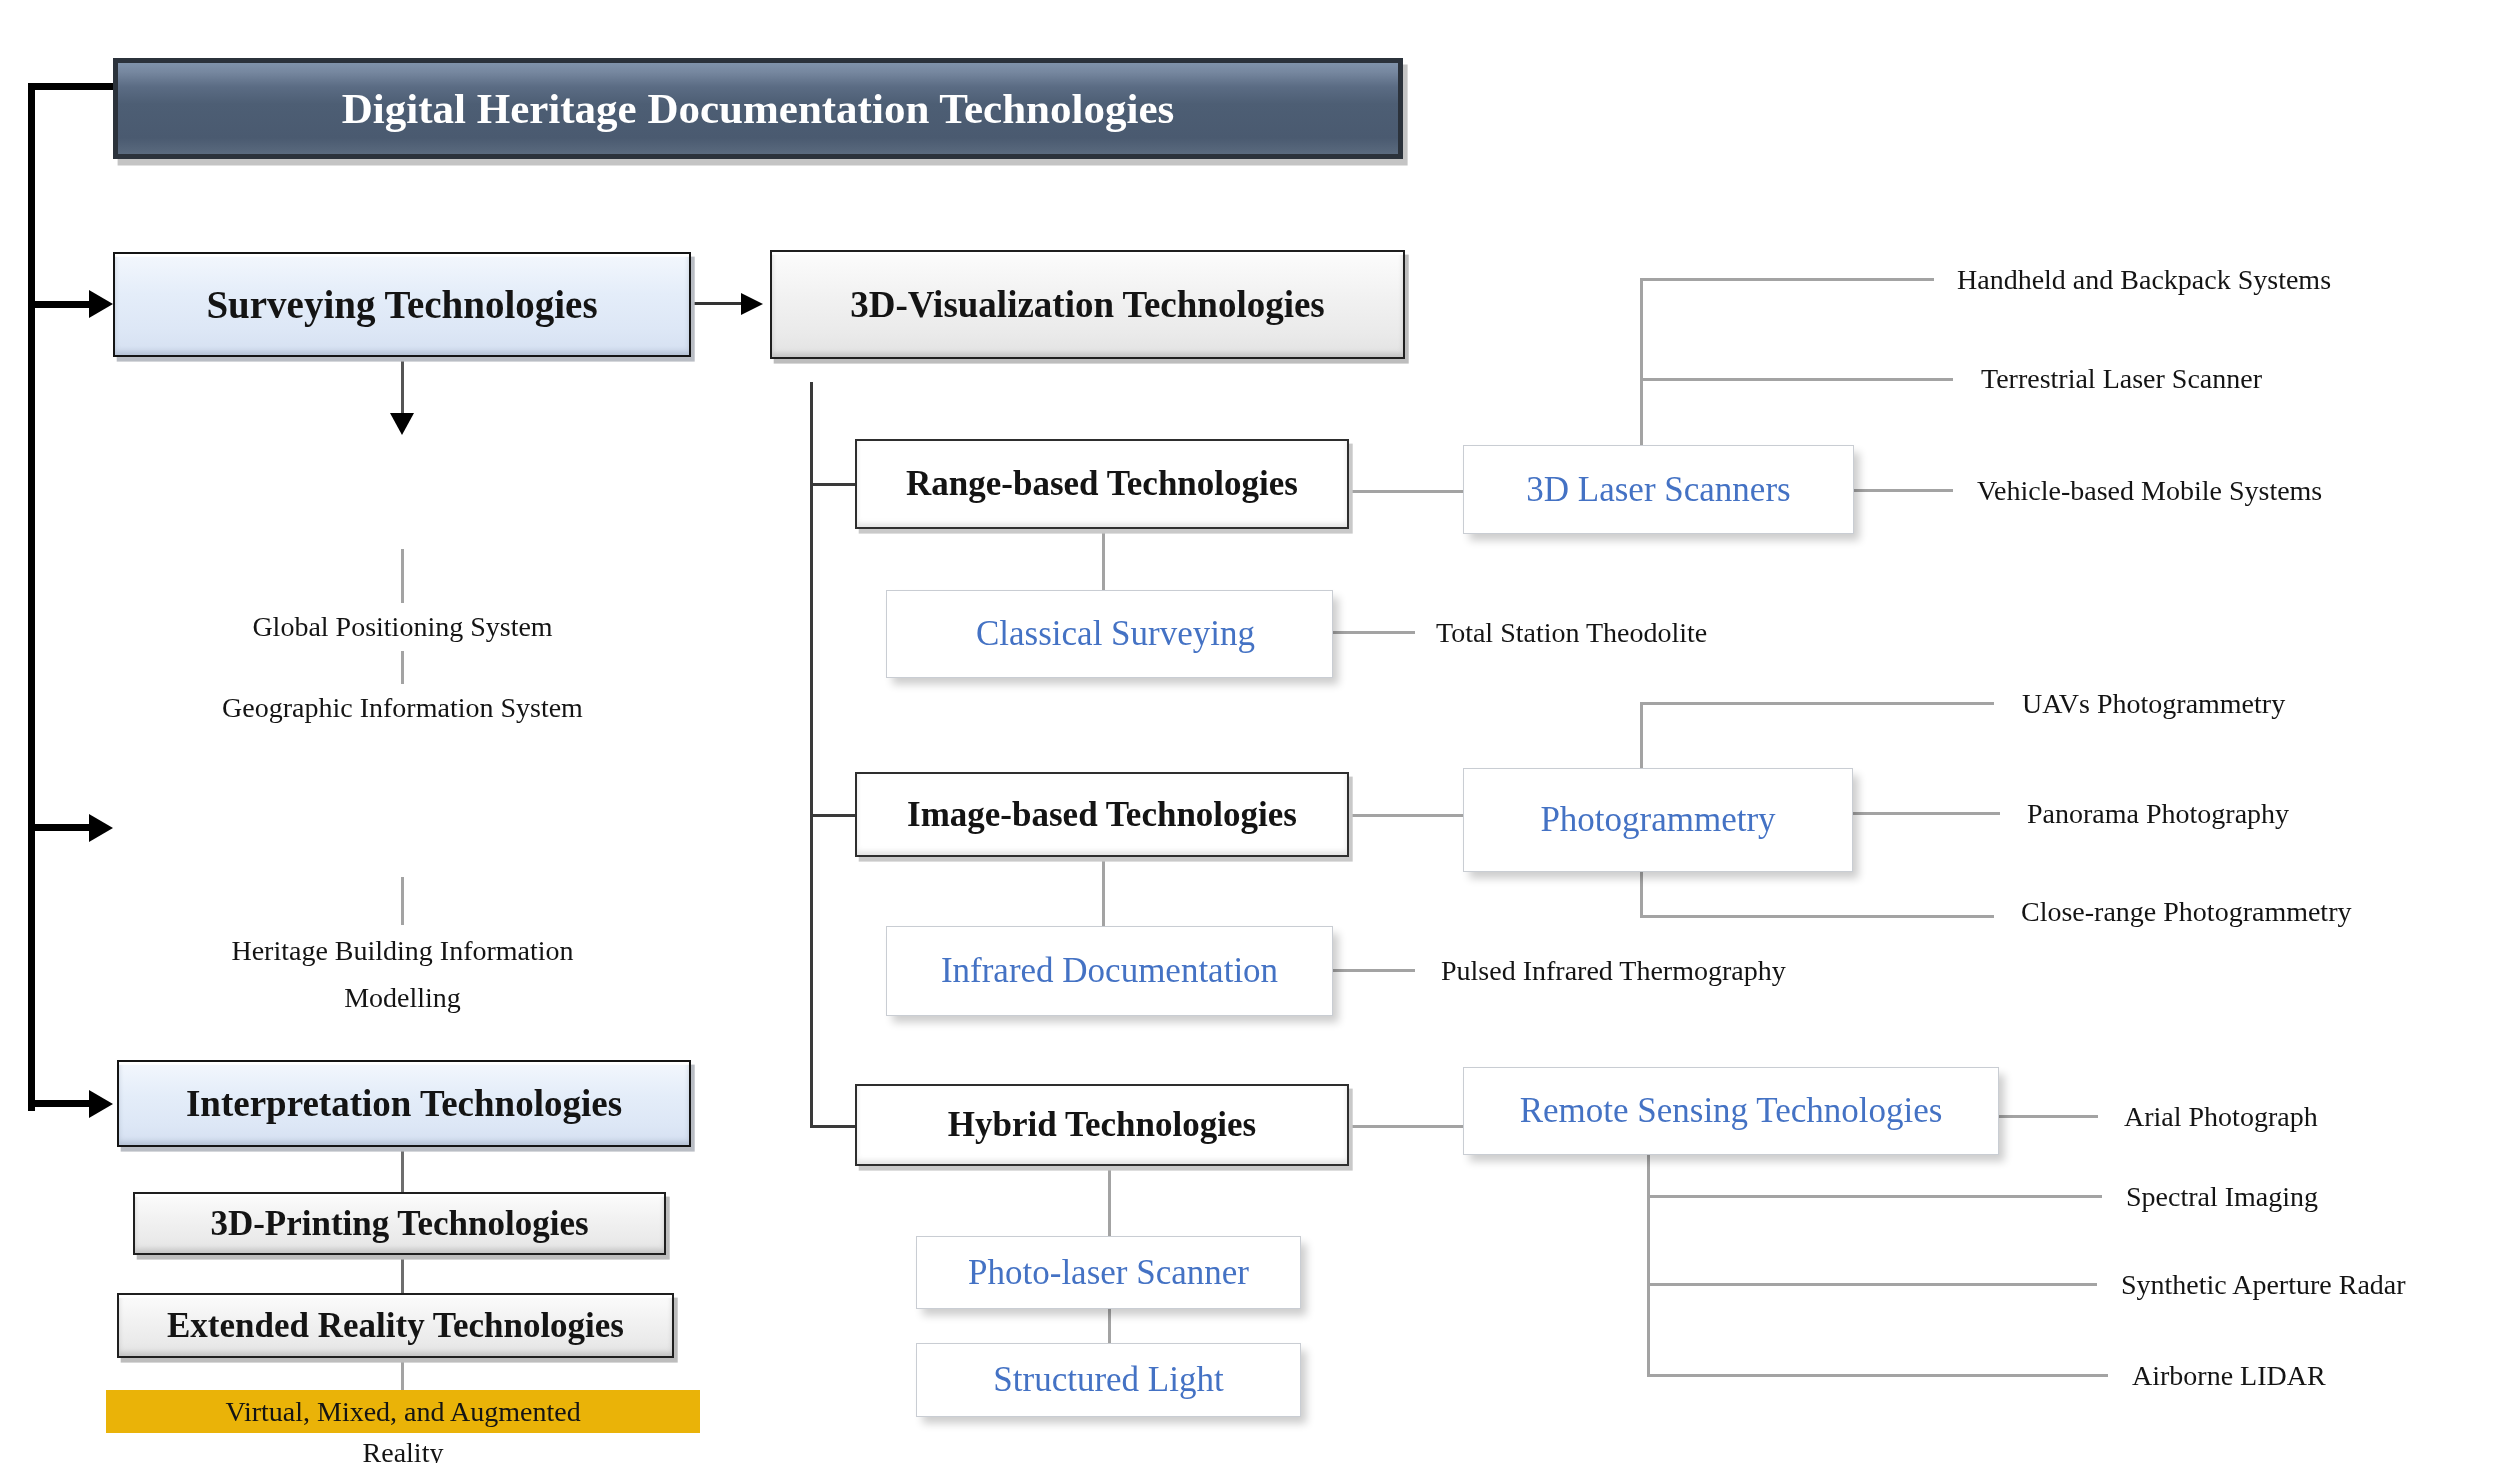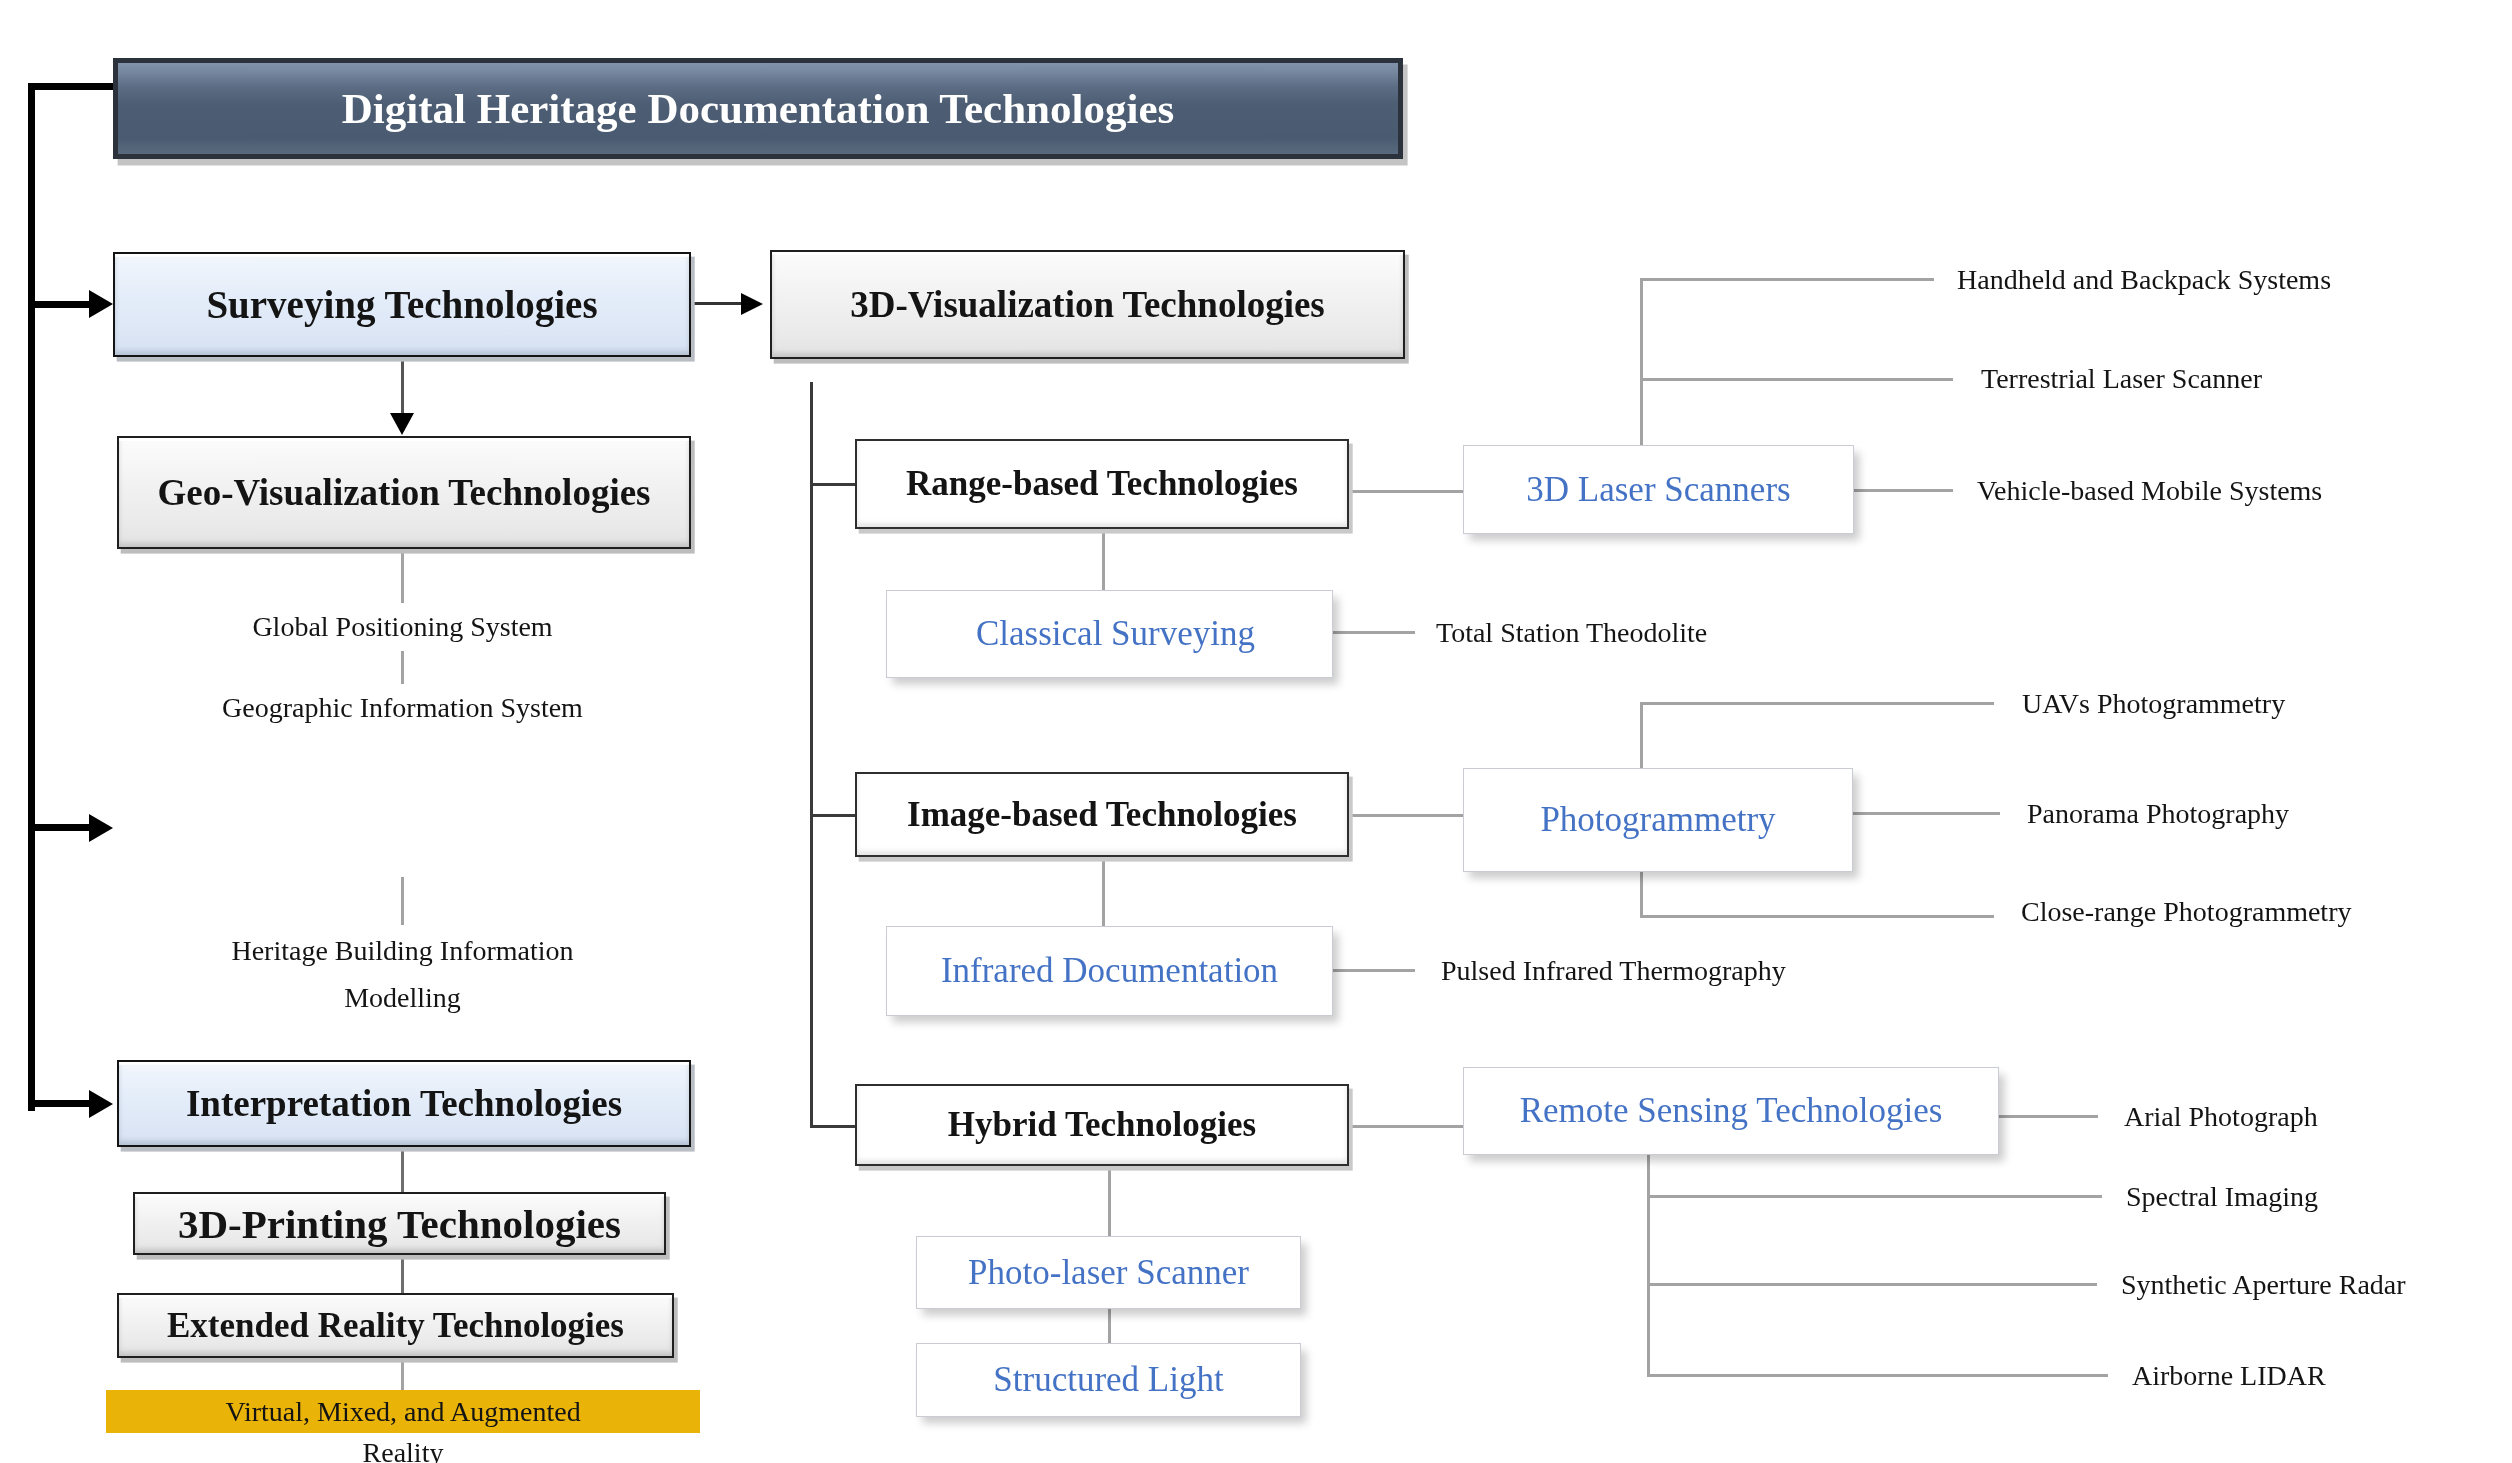--- a/index.html
+++ b/index.html
@@ -129,36 +129,33 @@
   <div class="h" style="left:1647px;top:1374px;width:461px;"></div>
 
   <div class="box box-title" style="left:113px;top:20.4px;width:1290px;height:101px;margin-top:38px;">
     <span>Digital Heritage Documentation Technologies</span>
   </div>
 
   <div class="box box-blue" style="left:113px;top:252px;width:578px;height:105px;">
     <span>Surveying Technologies</span>
   </div>
 
-  <div class="box box-gray" style="left:117px;top:436px;width:574px;height:113px;">
-    <span>Geo-Visualization Technologies</span>
-  </div>
 
   <div class="lbl lbl-c" style="left:115px;top:603px;width:575px;height:48px;line-height:48px;background:#ffffff;">Global Positioning System</div>
   <div class="lbl lbl-c" style="left:115px;top:684px;width:575px;height:48px;line-height:48px;background:#ffffff;">Geographic Information System</div>
 
 
   <div class="lbl lbl-c" style="left:115px;top:928px;width:575px;height:45px;line-height:45px;background:#ffffff;">Heritage Building Information</div>
   <div class="lbl lbl-c" style="left:115px;top:975px;width:575px;height:45px;line-height:45px;">Modelling</div>
 
   <div class="box box-blue" style="left:117px;top:1060px;width:574px;height:87px;font-size:37px;">
     <span>Interpretation Technologies</span>
   </div>
 
-  <div class="box box-gray" style="left:133px;top:1192px;width:533px;height:63px;font-size:41px;">
+  <div class="box box-gray" style="left:133px;top:1192px;width:533px;height:63px;font-size:35px;">
     <span>3D-Printing Technologies</span>
   </div>
 
   <div class="box box-gray" style="left:117px;top:1293px;width:557px;height:65px;font-size:35px;">
     <span>Extended Reality Technologies</span>
   </div>
 
   <div class="lbl lbl-c" style="left:106px;top:1390px;width:594px;height:43px;line-height:43px;background:#eab308;">Virtual, Mixed, and Augmented</div>
   <div class="lbl lbl-c" style="left:106px;top:1432px;width:594px;height:41px;line-height:41px;">Reality</div>
 

